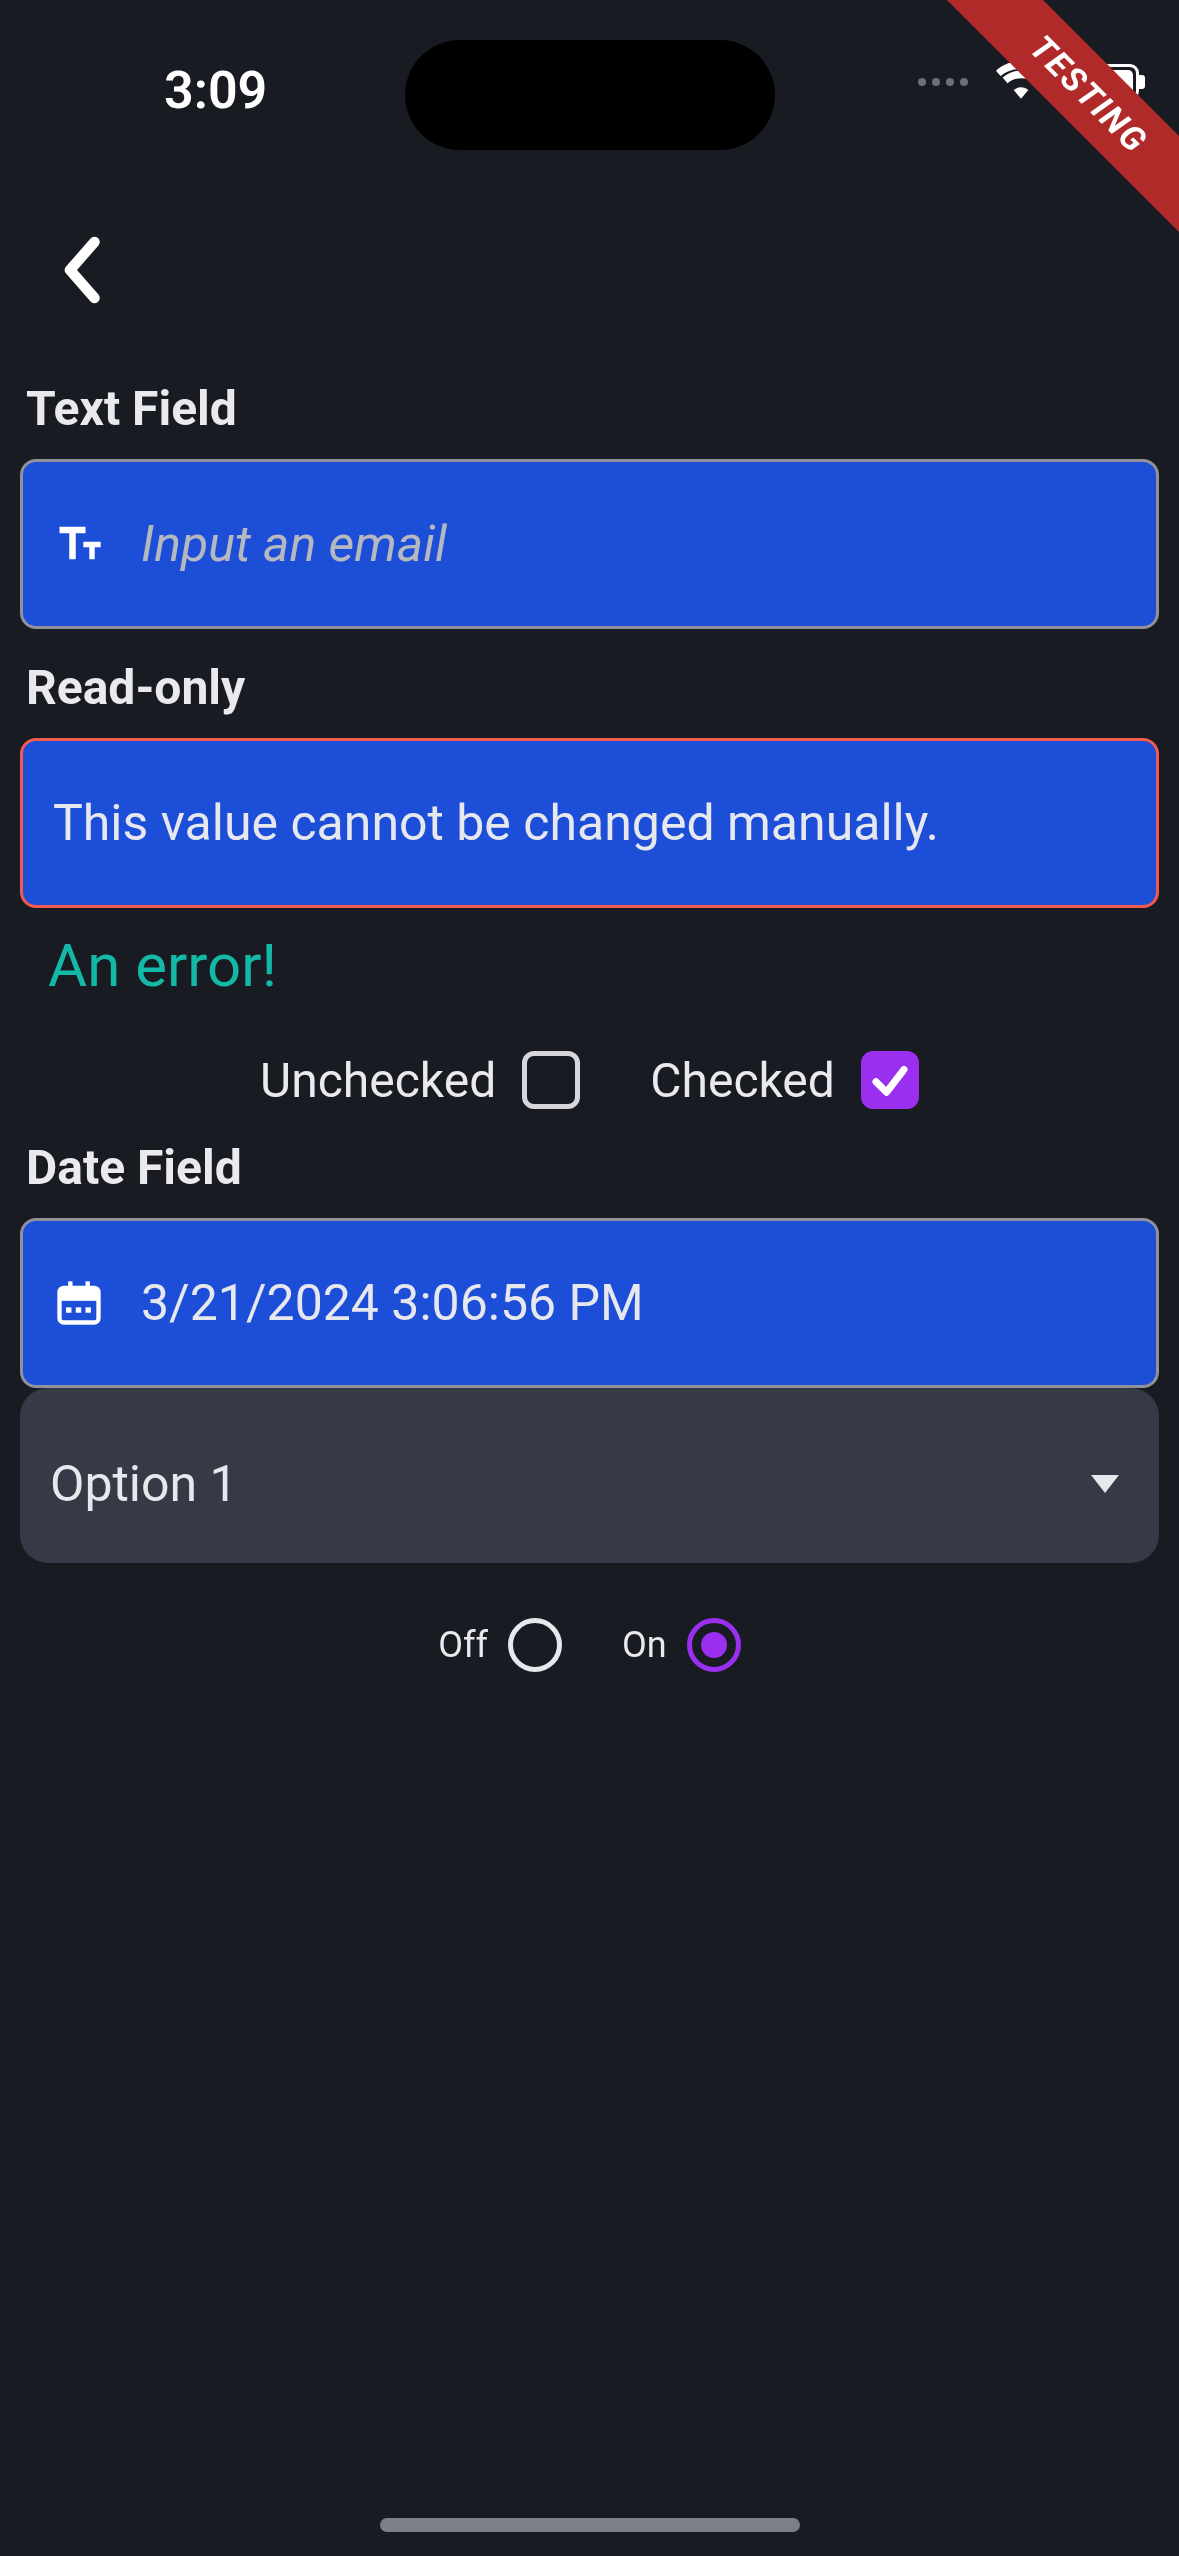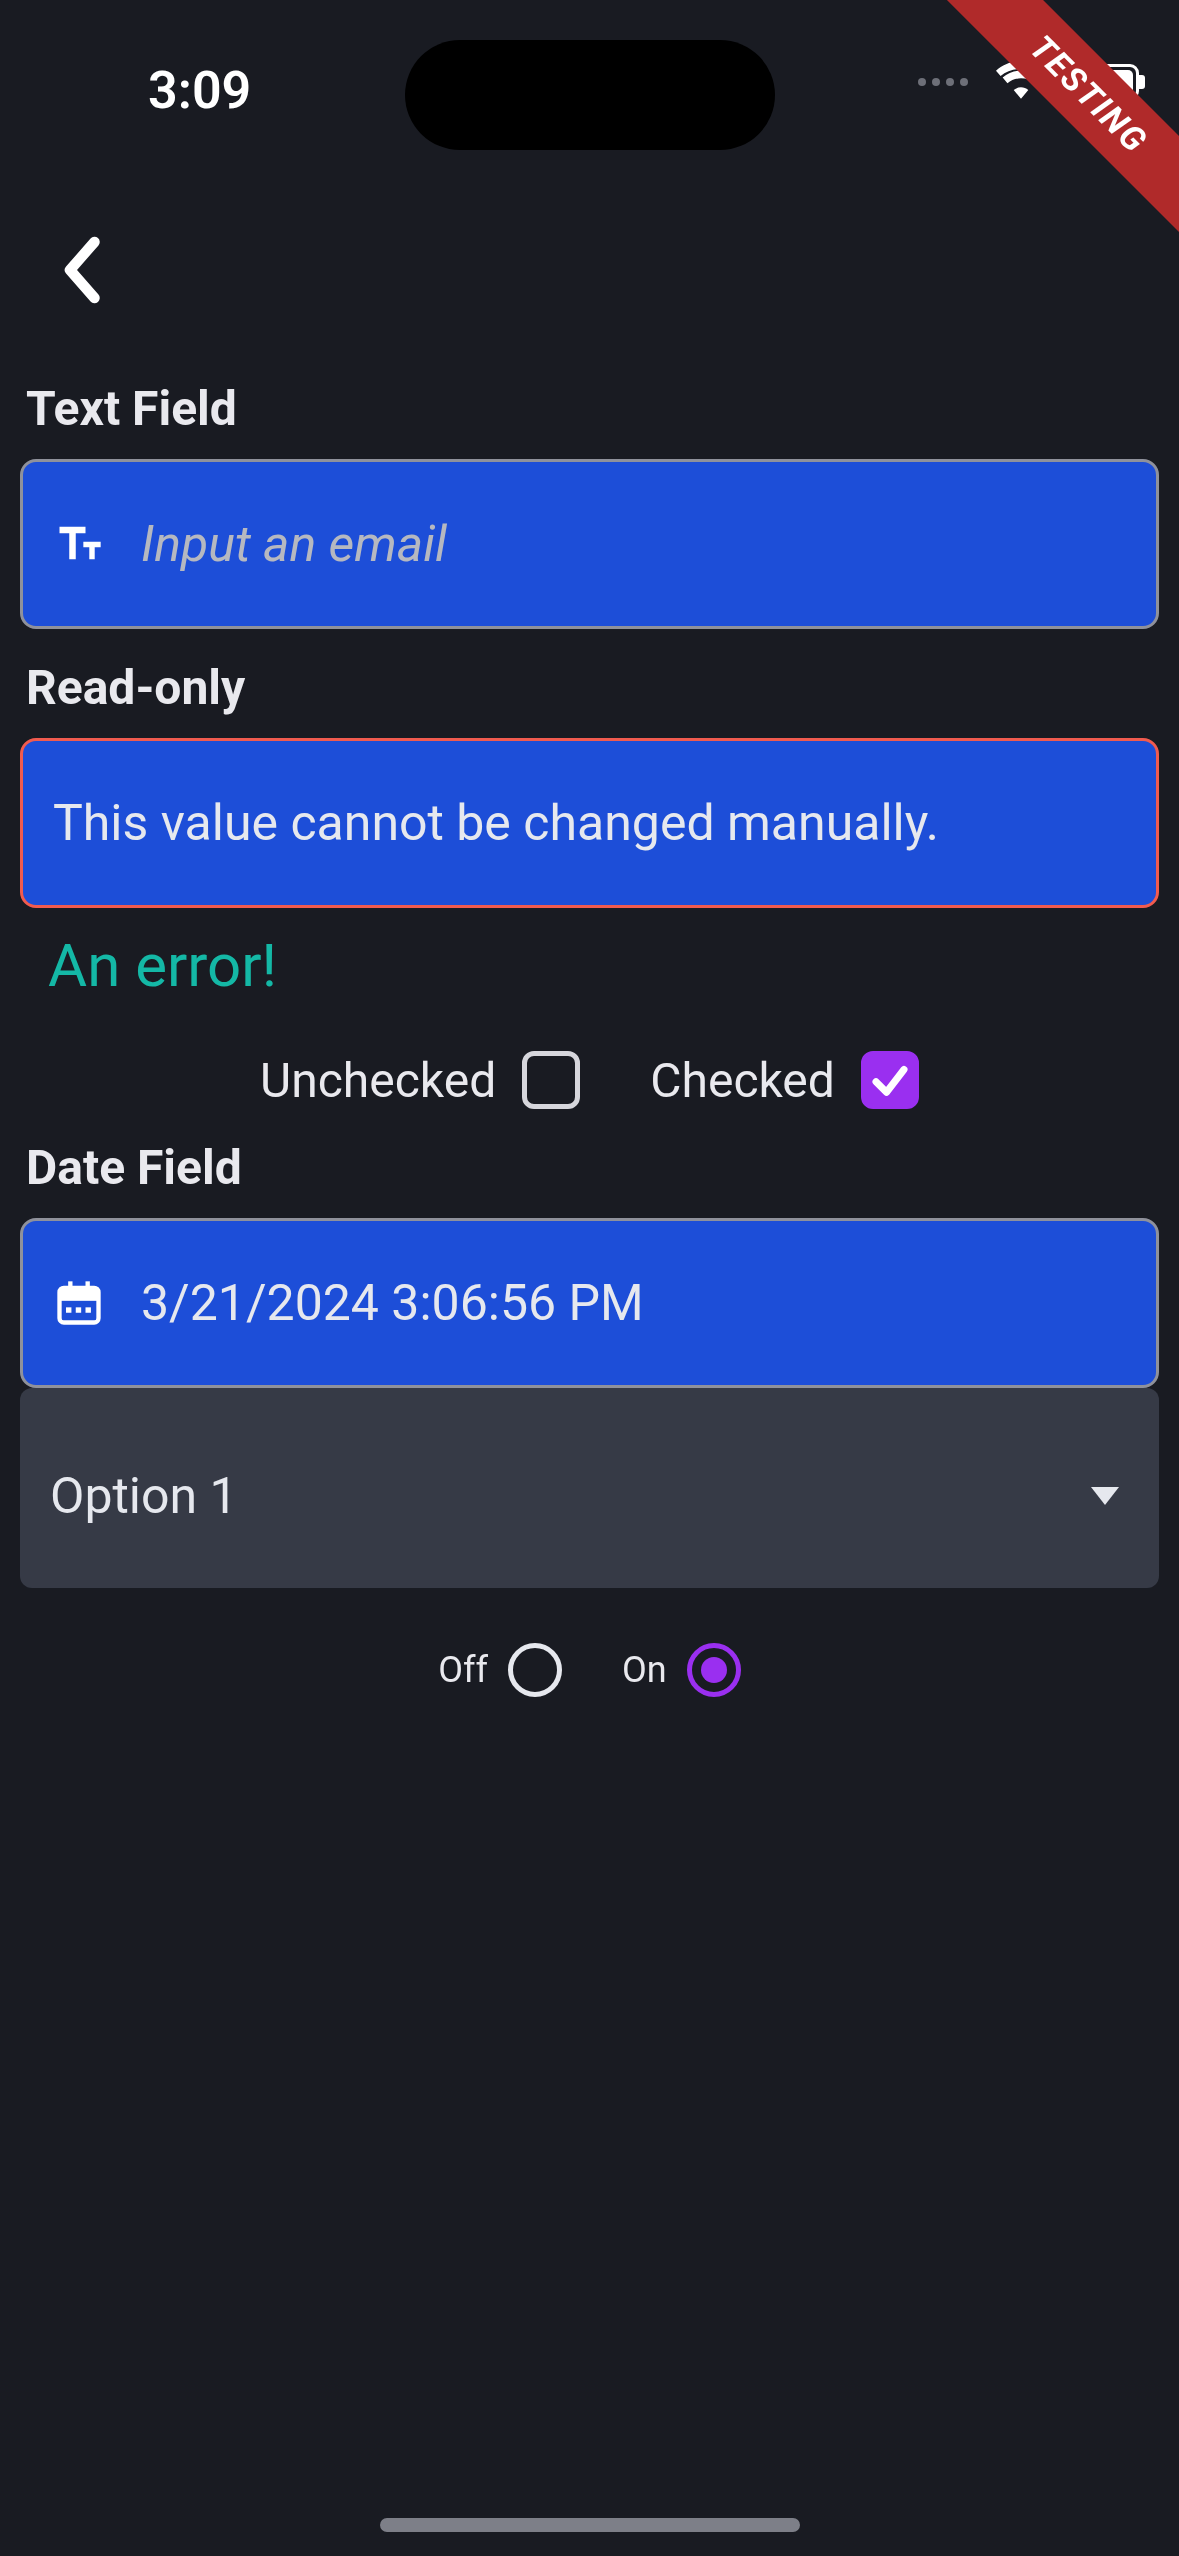--- a/index.html
+++ b/index.html
@@ -14,21 +14,21 @@
   }
 
   
   .status-bar {
     position: relative;
     height: 110px;
     width: 100%;
   }
   .status-time {
     position: absolute;
-    left: 148px;
+    left: 164px;
     top: 60px;
     font-size: 52px;
     font-weight: 600;
     color: #fff;
   }
   .notch {
     position: absolute;
     left: 50%;
     transform: translateX(-50%);
     top: 40px;
@@ -181,22 +181,22 @@
   .checkbox.checked {
     background: #9a2ff0;
     border-color: #9a2ff0;
   }
   .checkbox.checked svg { width: 42px; height: 42px; }
 
   
   .select-box {
     width: 100%;
     background: #363a46;
-    border-radius: 12px;
-    height: 200px;
+    border-radius: 28px;
+    height: 175px;
     display: flex;
     align-items: center;
     justify-content: space-between;
     padding: 16px 40px 0 30px;
   }
   .select-text { font-size: 50px; color: #e6e8ee; }
   .caret-down {
     width: 0; height: 0;
     border-left: 14px solid transparent;
     border-right: 14px solid transparent;

